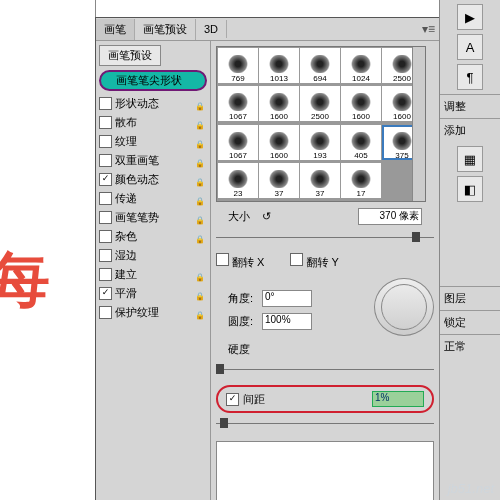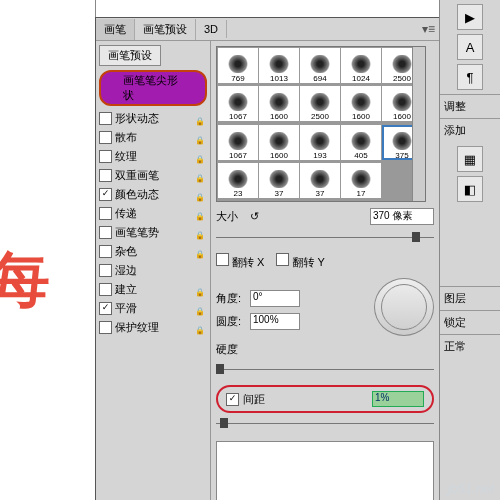--- a/index.html
+++ b/index.html
@@ -6,41 +6,41 @@
 .canvas-bg{position:absolute;left:0;top:0;width:95px;height:440px;background:#fff;border-right:1px solid #888}
 .canvas-bg .red-text{position:absolute;left:-10px;top:240px;font-size:60px;font-weight:bold;color:#e74c3c}
 .panel{position:absolute;left:95px;top:17px;width:343px;height:495px;background:#d5d5d5;border:1px solid #555}
 .tabbar{display:flex;align-items:center;height:22px;background:#d5d5d5;border-bottom:1px solid #999}
 .tab{padding:3px 8px;font-size:11px;border-right:1px solid #aaa}
 .tab.active{background:#c8c8c8}
 .tabbar .sp{margin-left:auto;margin-right:4px;font-size:12px;color:#555}
 .panel-body{display:flex;height:calc(100% - 22px)}
 .lcol{width:108px;border-right:1px solid #999;padding:4px 3px}
 .preset-btn{display:inline-block;padding:2px 8px;background:#e8e8e8;border:1px solid #888;margin-bottom:4px}
-.hilite{border:2px solid #c2410c;border-radius:12px;padding:1px 22px;margin-bottom:3px;background:#a21caf}
+.hilite{border:2px solid #701a75;border-radius:12px;padding:1px 15px;margin-bottom:3px;background:#14b8a6}
 .opt{display:flex;align-items:center;padding:2px 0;font-size:11px}
 .opt .cb{width:11px;height:11px;border:1px solid #666;background:#fff;margin-right:3px;display:inline-block;text-align:center;line-height:9px;font-size:9px}
 .opt .lock{margin-left:auto;margin-right:2px;width:10px;height:10px;display:inline-block}
 .opt .lock::before{content:"🔒";font-size:8px;color:#666}
 .rcol{flex:1;padding:5px}
 .thumbs{display:grid;grid-template-columns:repeat(5,40px);gap:1px;background:#999;border:1px solid #777;padding:1px;width:206px;height:152px;overflow:hidden;position:relative}
 .th{background:#fff;width:40px;height:35px;display:flex;flex-direction:column;align-items:center;justify-content:flex-end;font-size:8px}
 .th .blob{width:22px;height:18px;background:radial-gradient(circle,#222 20%,#888 60%,transparent 70%);margin-bottom:1px}
 .th.sel{outline:2px solid #3a7abd;outline-offset:-2px}
 .scrollbar{position:absolute;right:0;top:0;width:12px;height:100%;background:#ccc;border-left:1px solid #888}
-.row{display:flex;align-items:center;margin:6px 0;font-size:11px}
+.row{display:flex;align-items:center;margin:6px 12px;font-size:11px}
 .row .lab{flex:0 0 34px}
 .row .inp{width:44px;height:15px;border:1px solid #888;background:#fff;padding:0 2px;font-size:10px;text-align:left}
 .row .reset{width:14px;height:14px;margin-right:4px}
 .slider{height:14px;position:relative;margin:2px 0 8px 0}
 .slider::before{content:"";position:absolute;left:0;right:0;top:6px;height:1px;background:#777}
 .slider .knob{position:absolute;top:1px;width:8px;height:10px;background:#444;left:90%}
 .angle-box{width:58px;height:56px;border:1px solid #888;margin-left:auto;border-radius:50%;background:linear-gradient(#eee,#ccc);position:relative}
 .angle-box::before{content:"";position:absolute;left:50%;top:50%;width:44px;height:44px;border:1px solid #888;border-radius:50%;transform:translate(-50%,-50%)}
-.flip-row{display:flex;gap:12px;margin:8px 0}
+.flip-row{display:flex;gap:26px;margin:8px 0}
 .flip-row .cb{width:11px;height:11px;border:1px solid #666;background:#fff;display:inline-block;margin-right:3px}
 .angle-group{display:flex;align-items:flex-end}
 .angle-inputs{flex:1}
 .spacing-box{border:2px solid #d02030;border-radius:14px;padding:4px 8px;margin-top:8px;display:flex;align-items:center}
 .spacing-box .cb{width:11px;height:11px;border:1px solid #666;background:#fff;margin-right:4px;text-align:center;line-height:9px;font-size:9px}
 .spacing-box .val{margin-left:auto;width:46px;height:14px;background:#9ad09a;border:1px solid #2a5;color:#036;font-size:10px;text-align:left;padding:0 2px}
 .spacing-slider{margin:4px 0 10px 0}
 .spacing-slider .knob{left:2%}
 .preview{height:60px;background:#fff;border:1px solid #888;margin-top:6px}
 .rdock{position:absolute;right:0;top:0;width:60px;height:500px;background:#d5d5d5;border-left:1px solid #888}
@@ -206,21 +206,21 @@
             <div class="th">
               <div class="blob"></div>
               <span>17</span>
             </div>
             <div class="scrollbar"></div>
           </div>
       </div>
       <div class="row">
         <span class="lab">大小</span>
         <span class="reset">↺</span>
-        <span class="inp" style="margin-left:auto;width:58px;">370 像素</span>
+        <span class="inp" style="margin-left:auto;width:58px;text-align:right">370 像素</span>
       </div>
       <div class="slider">
           <div class="knob"></div>
         </div>
       <div class="flip-row">
         <span><span class="cb"></span><span>翻转 X</span></span>
         <span><span class="cb"></span><span>翻转 Y</span></span>
       </div>
       <div class="angle-group">
         <div class="angle-inputs">

